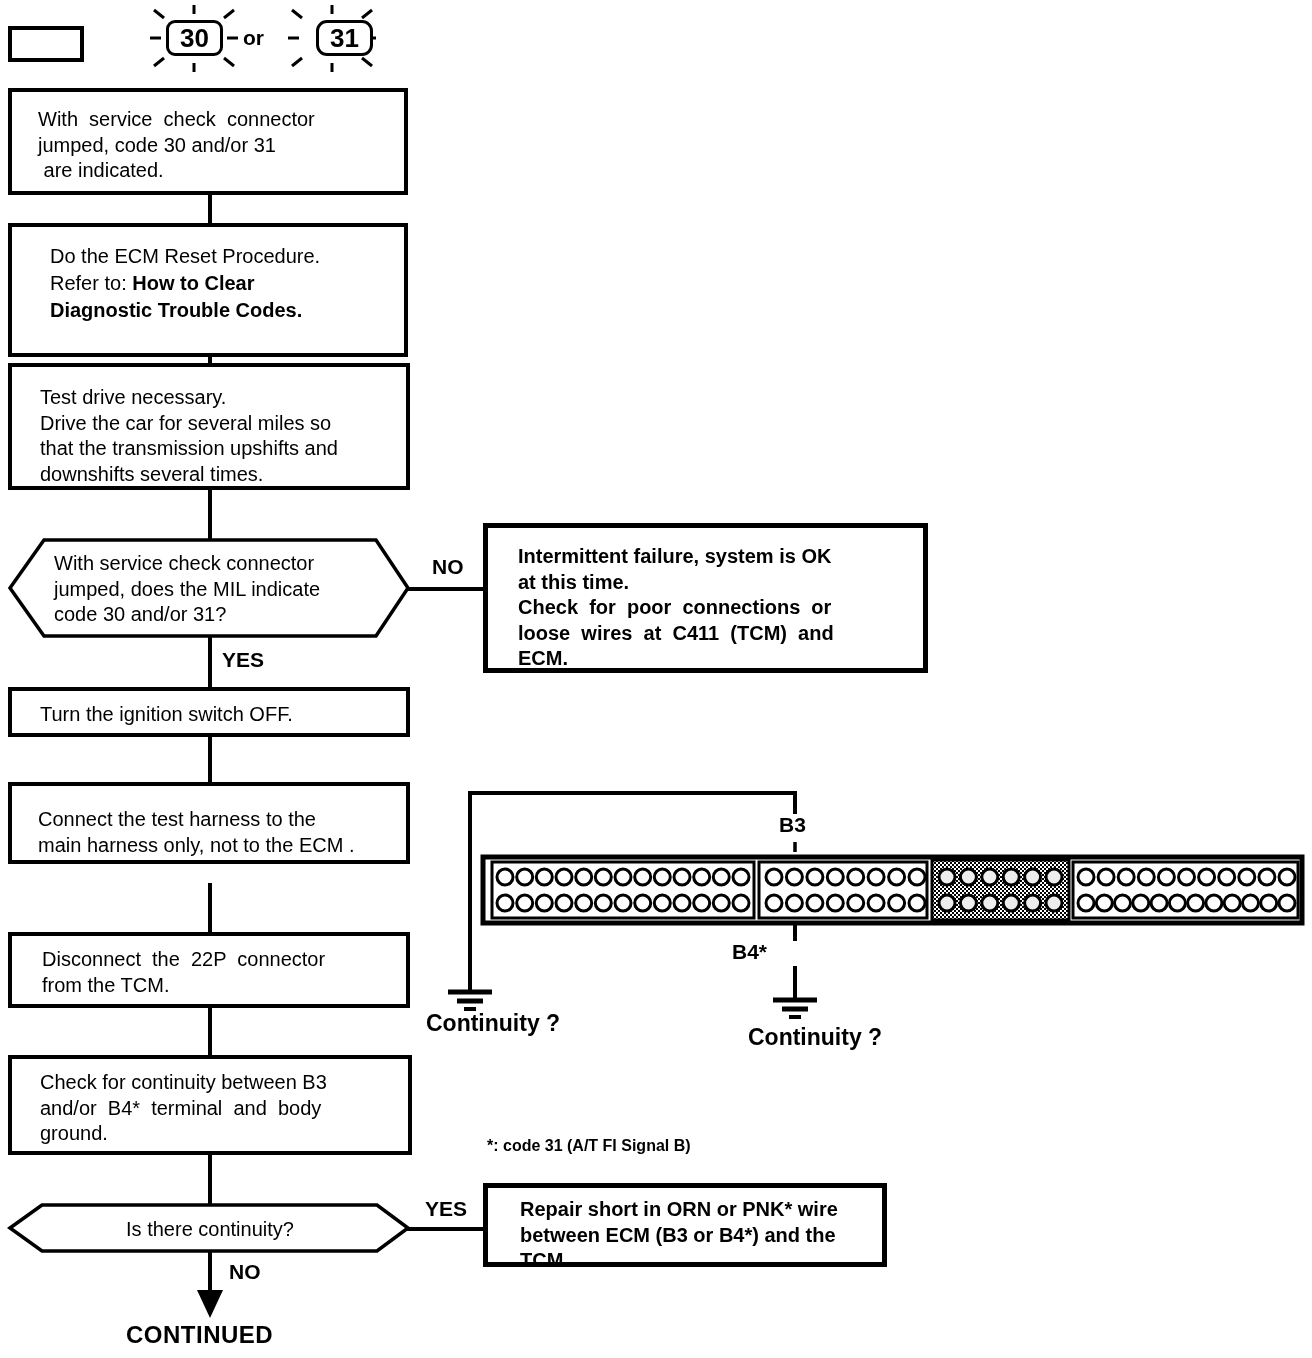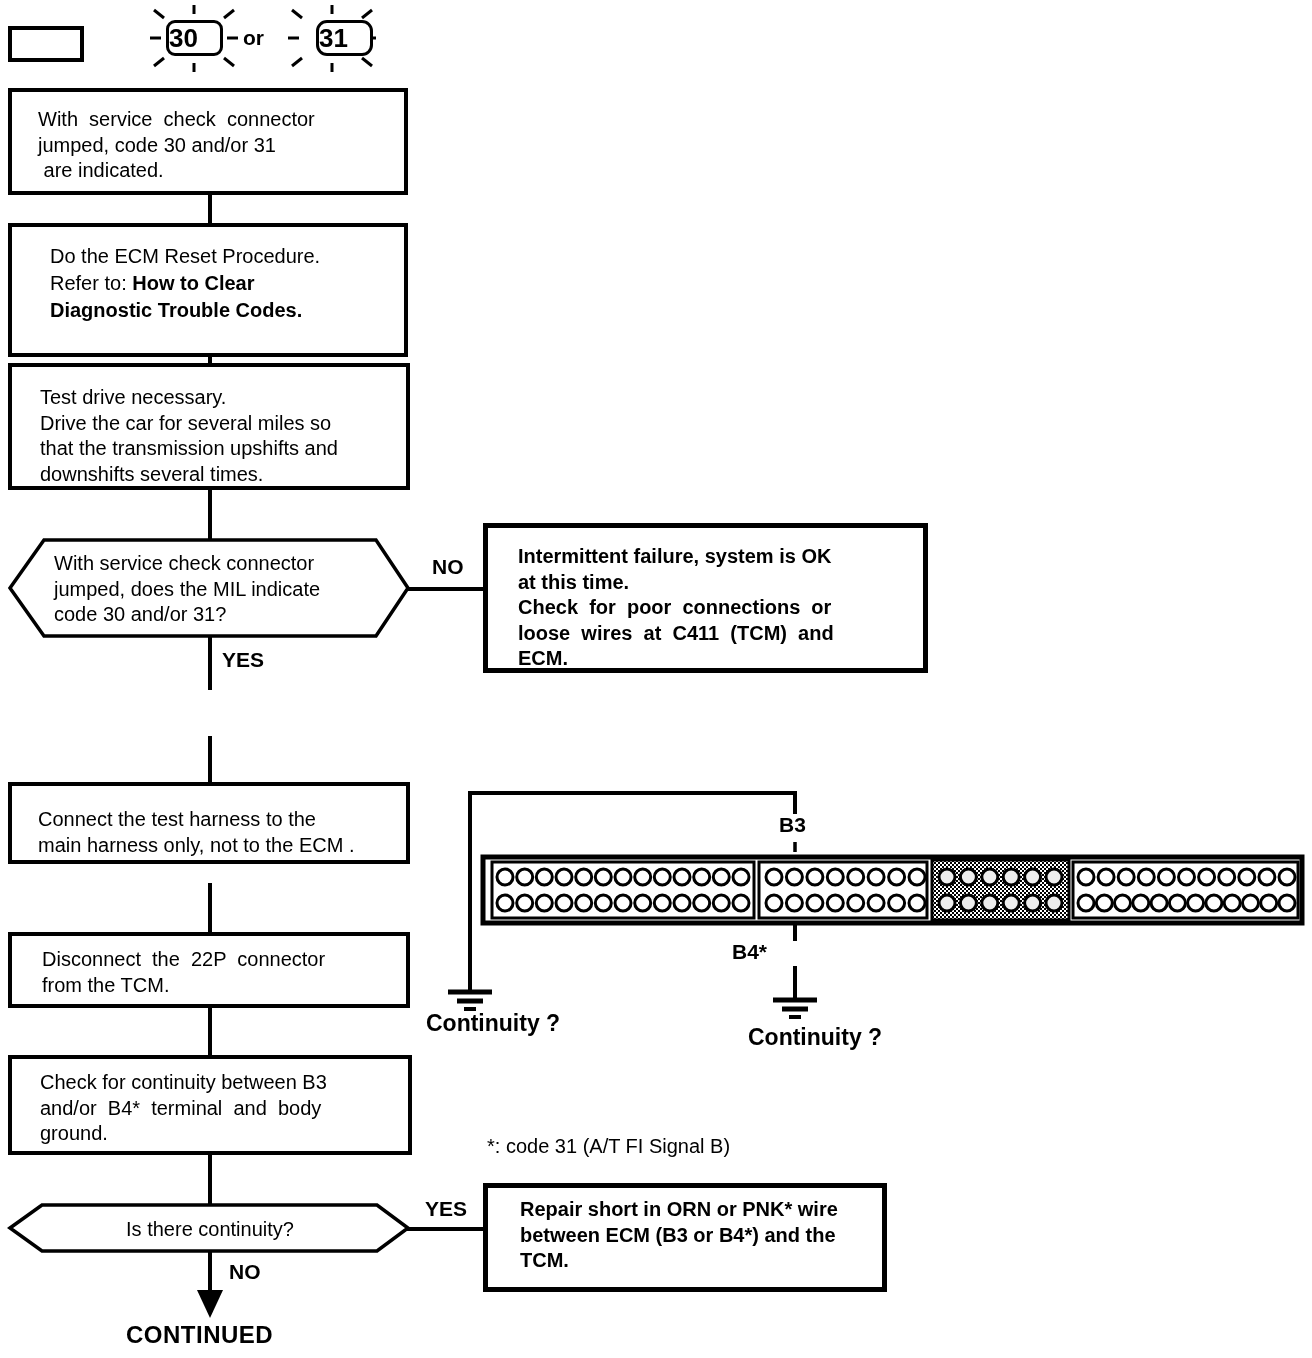--- a/index.html
+++ b/index.html
@@ -7,26 +7,26 @@
   .page{position:relative;width:1312px;height:1358px;background:#fff;
         font-family:"Liberation Sans", sans-serif;color:#000;overflow:hidden;}
   svg.layer{position:absolute;left:0;top:0;z-index:0;}
   .box{position:absolute;box-sizing:border-box;border:4px solid #000;background:#fff;
        z-index:2;font-size:20px;line-height:25.5px;}
   .box .txt, .txt{white-space:pre-wrap;}
   .result{border-width:5px;font-weight:bold;}
   .hexlabel{position:absolute;z-index:3;font-size:20px;line-height:25.5px;white-space:pre-wrap;}
   .lbl{position:absolute;z-index:3;font-weight:bold;font-size:21px;line-height:22px;}
   .cont{font-size:23px;}
-  .plain{font-weight:normal;font-size:20px;}
+  .plain{font-weight:bold;font-size:16px;}
   .big{font-size:24px;letter-spacing:0.5px;}
   .cornerbox{position:absolute;left:8px;top:26px;width:76px;height:36px;
              box-sizing:border-box;border:4px solid #000;background:#fff;z-index:2;}
   .blinkbox{position:absolute;box-sizing:border-box;width:57px;height:36px;border:3.5px solid #000;
-            border-radius:9px;background:#fff;z-index:2;
+            border-radius:9px;background:#fff;z-index:2;text-align:center;
             font-weight:bold;font-size:26px;line-height:30px;}
   .orlbl{position:absolute;left:243px;top:26px;z-index:2;font-weight:bold;font-size:21px;}
 </style>
 </head>
 <body>
 
 <div class="page">
 
   <svg class="layer" width="1312" height="1358" viewBox="0 0 1312 1358">
     <defs>
@@ -205,20 +205,23 @@
     <div class="txt">Test drive necessary.
 Drive the car for several miles so
 that the transmission upshifts and
 downshifts several times.</div>
   </div>
 
   <div class="hexlabel" style="left:54px;top:551px;width:330px;">With service check connector
 jumped, does the MIL indicate
 code 30 and/or 31?</div>
 
+  <div class="box" style="left:8px;top:687px;width:402px;height:50px;padding:11px 8px 0 28px;">
+    <div class="txt">Turn the ignition switch OFF.</div>
+  </div>
 
   <div class="box" style="left:8px;top:782px;width:402px;height:82px;padding:21px 8px 0 26px;">
     <div class="txt">Connect the test harness to the
 main harness only, not to the ECM .</div>
   </div>
 
   <div class="box" style="left:8px;top:932px;width:402px;height:76px;padding:11px 8px 0 30px;">
     <div class="txt">Disconnect  the  22P  connector
 from the TCM.</div>
   </div>
@@ -232,21 +235,21 @@
   <div class="hexlabel" style="left:60px;top:1217px;width:300px;text-align:center;">Is there continuity?</div>
 
   <div class="box result" style="left:483px;top:523px;width:445px;height:150px;padding:16px 8px 0 30px;">
     <div class="txt">Intermittent failure, system is OK
 at this time.
 Check  for  poor  connections  or
 loose  wires  at  C411  (TCM)  and
 ECM.</div>
   </div>
 
-  <div class="box result" style="left:483px;top:1183px;width:404px;height:109px;padding:9px 8px 0 32px;">
+  <div class="box result" style="left:483px;top:1183px;width:404px;height:84px;padding:9px 8px 0 32px;">
     <div class="txt">Repair short in ORN or PNK* wire
 between ECM (B3 or B4*) and the
 TCM.</div>
   </div>
 
   <div class="lbl" style="left:432px;top:556px;">NO</div>
   <div class="lbl" style="left:222px;top:649px;">YES</div>
   <div class="lbl" style="left:425px;top:1198px;">YES</div>
   <div class="lbl" style="left:229px;top:1261px;">NO</div>
   <div class="lbl big" style="left:126px;top:1324px;">CONTINUED</div>

